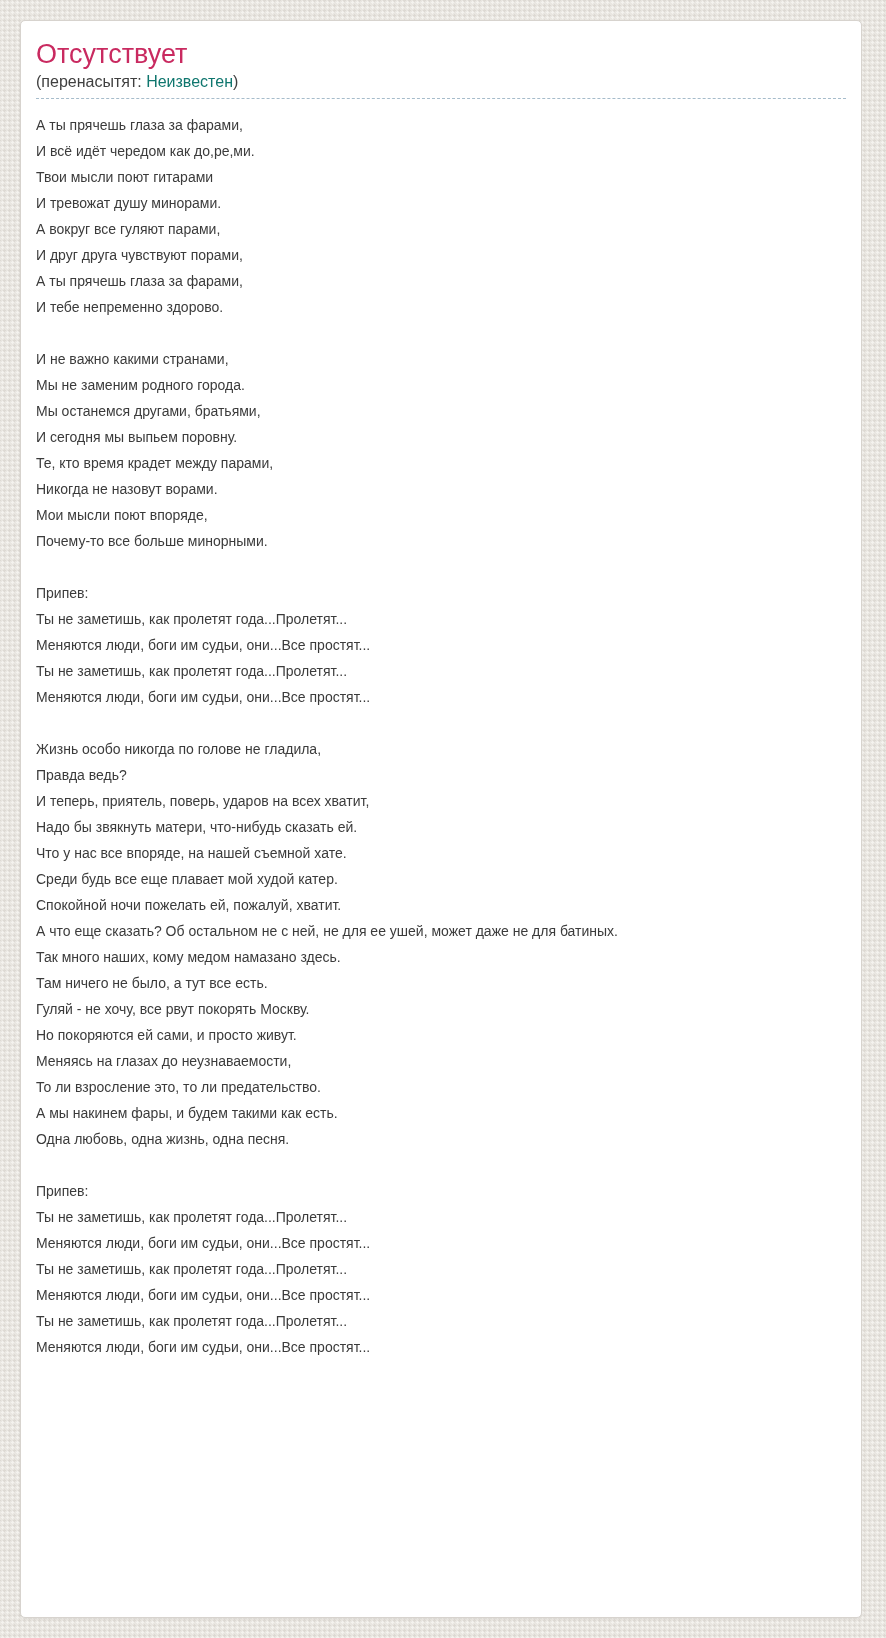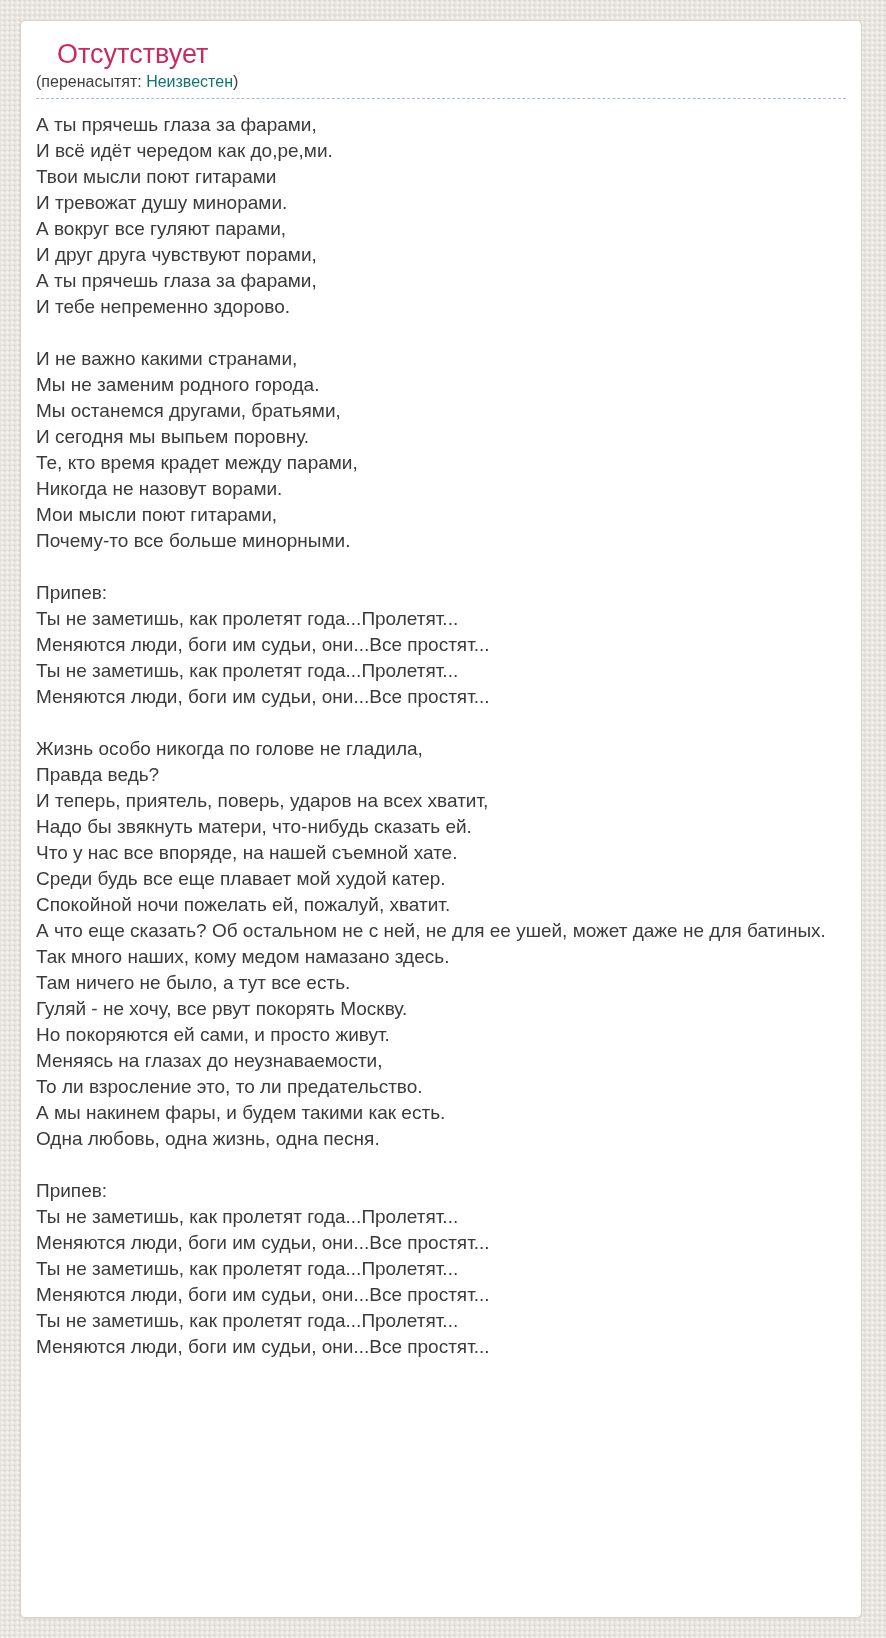--- a/index.html
+++ b/index.html
@@ -35,38 +35,37 @@
     padding: 18px 15px 30px 15px;
   }
   .title {
     display: block;
     font-size: 27px;
     line-height: 30px;
     color: #c92a60;
     text-decoration: none;
     font-weight: 400;
     cursor: pointer;
-    margin-left: 21px;
   }
   .artist-line {
     margin-top: 3px;
     font-size: 16px;
     line-height: 19px;
     color: #3f3f3f;
     padding-bottom: 7px;
     border-bottom: 1px dashed #a6bccb;
   }
   .artist-link {
     color: #0f766e;
     text-decoration: none;
     cursor: pointer;
   }
   .lyrics {
     margin-top: 13px;
-    font-size: 19px;
+    font-size: 14px;
     line-height: 26px;
     color: #3b3b3b;
   }
   .stanza {
     white-space: pre;
     margin: 0 0 26px 0;
   }
   .stanza:last-child { margin-bottom: 0; }
 </style>
 </head>
@@ -88,21 +87,21 @@
 А вокруг все гуляют парами,
 И друг друга чувствуют порами,
 А ты прячешь глаза за фарами,
 И тебе непременно здорово.</div>
       <div class="stanza">И не важно какими странами,
 Мы не заменим родного города.
 Мы останемся другами, братьями,
 И сегодня мы выпьем поровну.
 Те, кто время крадет между парами,
 Никогда не назовут ворами.
-Мои мысли поют гитарами,
+Мои мысли поют впоряде,
 Почему-то все больше минорными.</div>
       <div class="stanza">Припев:
 Ты не заметишь, как пролетят года...Пролетят...
 Меняются люди, боги им судьи, они...Все простят...
 Ты не заметишь, как пролетят года...Пролетят...
 Меняются люди, боги им судьи, они...Все простят...</div>
       <div class="stanza">Жизнь особо никогда по голове не гладила,
 Правда ведь?
 И теперь, приятель, поверь, ударов на всех хватит,
 Надо бы звякнуть матери, что-нибудь сказать ей.

